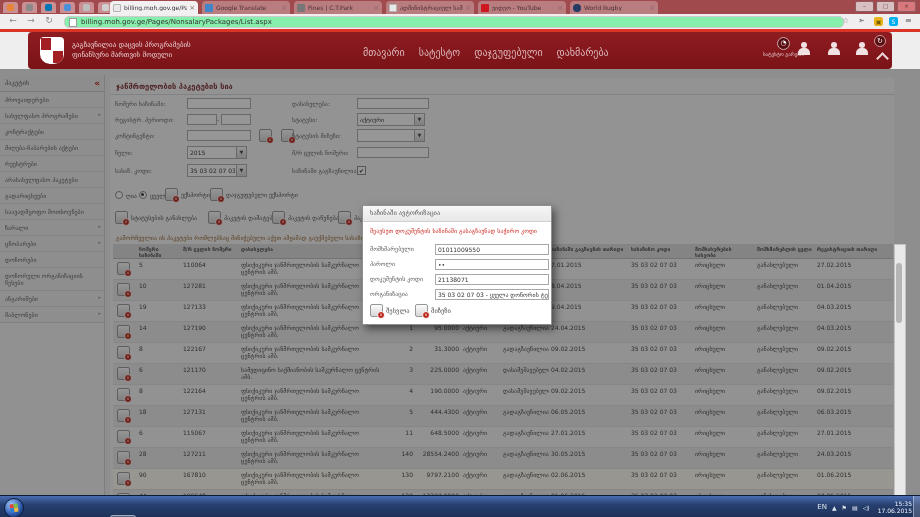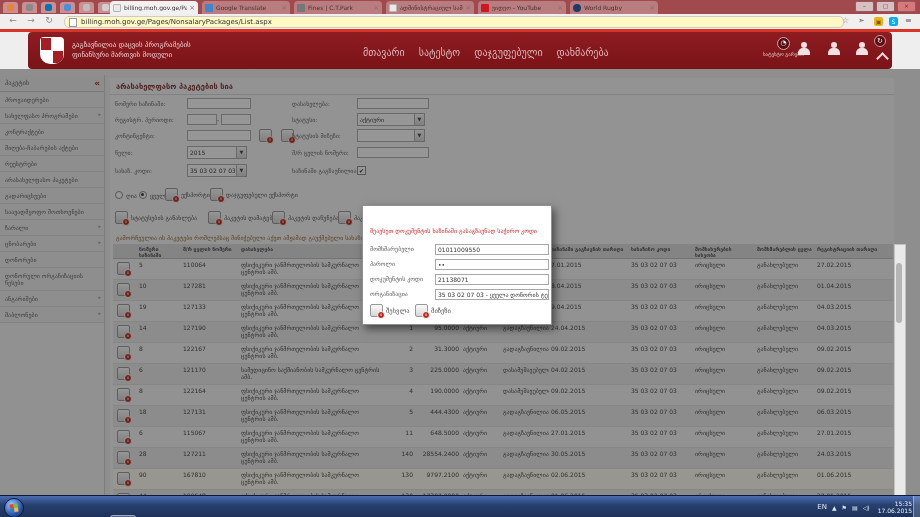--- a/index.html
+++ b/index.html
@@ -22,21 +22,21 @@
   .fav-rugby{background:#233a63;border-radius:50%;}
   .tab-title{font-size:6px;color:#4a3032;white-space:nowrap;overflow:hidden;flex:1;}
   .tab.active .tab-title{color:#333;}
   .tab-close{font-size:7px;color:#8a6a6c;margin-left:2px;flex:none;}
   #newtab{position:absolute;left:630px;top:3px;width:14px;height:9px;background:#b97d80;transform:skewX(-20deg);border-radius:2px;}
   #winctl{position:absolute;right:4px;top:1px;display:flex;gap:2px;}
   .wbtn{width:17px;height:9px;background:#d8c0c2;border:1px solid #8f5d60;border-radius:2px;font-size:6px;line-height:8px;text-align:center;color:#5a3a3c;}
   .wbtn.close{background:#d8777c;}
   #toolbar{position:absolute;left:0;top:14px;width:920px;height:15px;background:#f1eef0;border-bottom:1px solid #d8d4d6;}
   .navbtn{position:absolute;top:1px;font-size:9px;color:#8a8a8a;width:14px;text-align:center;}
-  #urlbar{position:absolute;left:64px;top:2px;width:770px;height:10px;background:#fef9c3;border:1px solid #cfcbcd;border-radius:5px;display:flex;align-items:center;padding:0 4px;}
+  #urlbar{position:absolute;left:64px;top:2px;width:770px;height:10px;background:#86efac;border:1px solid #cfcbcd;border-radius:5px;display:flex;align-items:center;padding:0 4px;}
   #urlicon{width:6px;height:7px;background:#fff;border:1px solid #9a9a9a;margin-right:4px;flex:none;}
   #url{font-size:7px;color:#333;white-space:nowrap;}
   .tbicon{position:absolute;top:2px;font-size:8px;color:#8a8a8a;}
   .extbox{position:absolute;top:3px;width:9px;height:9px;border-radius:2px;font-size:6px;color:#fff;text-align:center;line-height:9px;}
   
   #redline{position:absolute;left:0;top:29px;width:920px;height:3px;background:#d93425;}
   #siteheader{position:absolute;left:28px;top:32px;width:864px;height:37px;border-radius:4px;
     background:linear-gradient(#8e1c21,#7a1317);}
   #logo{position:absolute;left:12px;top:5px;width:24px;height:27px;background:#fff;border-radius:4px 4px 10px 10px;overflow:hidden;}
   #logo:before{content:"";position:absolute;left:1px;top:1px;width:10px;height:12px;background:#a31f24;}
@@ -238,21 +238,21 @@
         <div class="sbitem"><span>ზარალი</span><span class="sbarrow">▸</span></div>
         <div class="sbitem"><span>ცნობარები</span><span class="sbarrow">▸</span></div>
         <div class="sbitem"><span>დონორები</span></div>
         <div class="sbitem"><span>დონორული ორგანიზაციის წესები</span></div>
         <div class="sbitem"><span>ანგარიშები</span><span class="sbarrow">▸</span></div>
         <div class="sbitem"><span>შაბლონები</span><span class="sbarrow">▸</span></div>
       </div>
   </div>
 
   <div id="content">
-    <div id="pagetitle">არასახელფასო პაკეტების სია</div>
+    <div id="pagetitle">ჯანმრთელობის პაკეტების სია</div>
     <div id="titlediv"></div>
     <div id="filters">
         <div class="flabel" style="left: 5px; top: 22px;">ნომერი ხაზინაში:</div>
         <div class="finput" style="left: 77px; top: 20px; width: 58px;"></div>
         <div class="flabel" style="left: 5px; top: 38px;">რეგისტრ. პერიოდი:</div>
         <div class="finput" style="left: 77px; top: 36px; width: 24px;"></div>
         <div class="flabel" style="left: 107px; top: 38px;">-</div>
         <div class="finput" style="left: 111px; top: 36px; width: 24px;"></div>
         <div class="flabel" style="left: 5px; top: 54px;">კონტინგენტი:</div>
         <div class="finput" style="left: 77px; top: 52px; width: 58px;"></div>
@@ -586,20 +586,21 @@
         </div>
       </div>
   </div>
 
   <div id="vscroll">
       <div id="vthumb"></div>
     </div>
   <div id="dim"></div>
 
   <div id="modal">
+    <div id="mtitle">ხაზინაში ავტორიზაცია</div>
     <div id="mmsg">შეავსეთ დოკუმენტის ხაზინაში გასაგზავნად საჭირო კოდი</div>
     <div id="mfields">
         <div class="mlabel" style="top: 39px;">მომხმარებელი</div>
         <div class="minput" style="top: 38px;">01011009550</div>
         <div class="mlabel" style="top: 54px;">პაროლი</div>
         <div class="minput" style="top: 53px;">••</div>
         <div class="mlabel" style="top: 69px;">დოკუმენტის კოდი</div>
         <div class="minput" style="top: 68px;">21138071</div>
         <div class="mlabel" style="top: 84px;">ორგანიზაცია</div>
         <div class="minput" style="top: 83px;">35 03 02 07 03 - ყველა დონორის ტექნიკურ</div>

